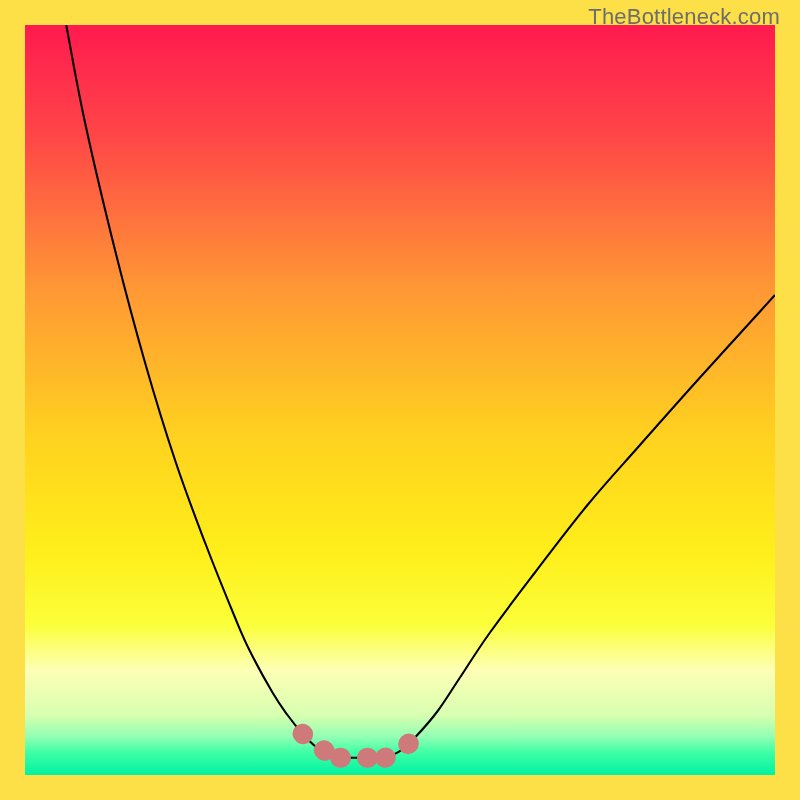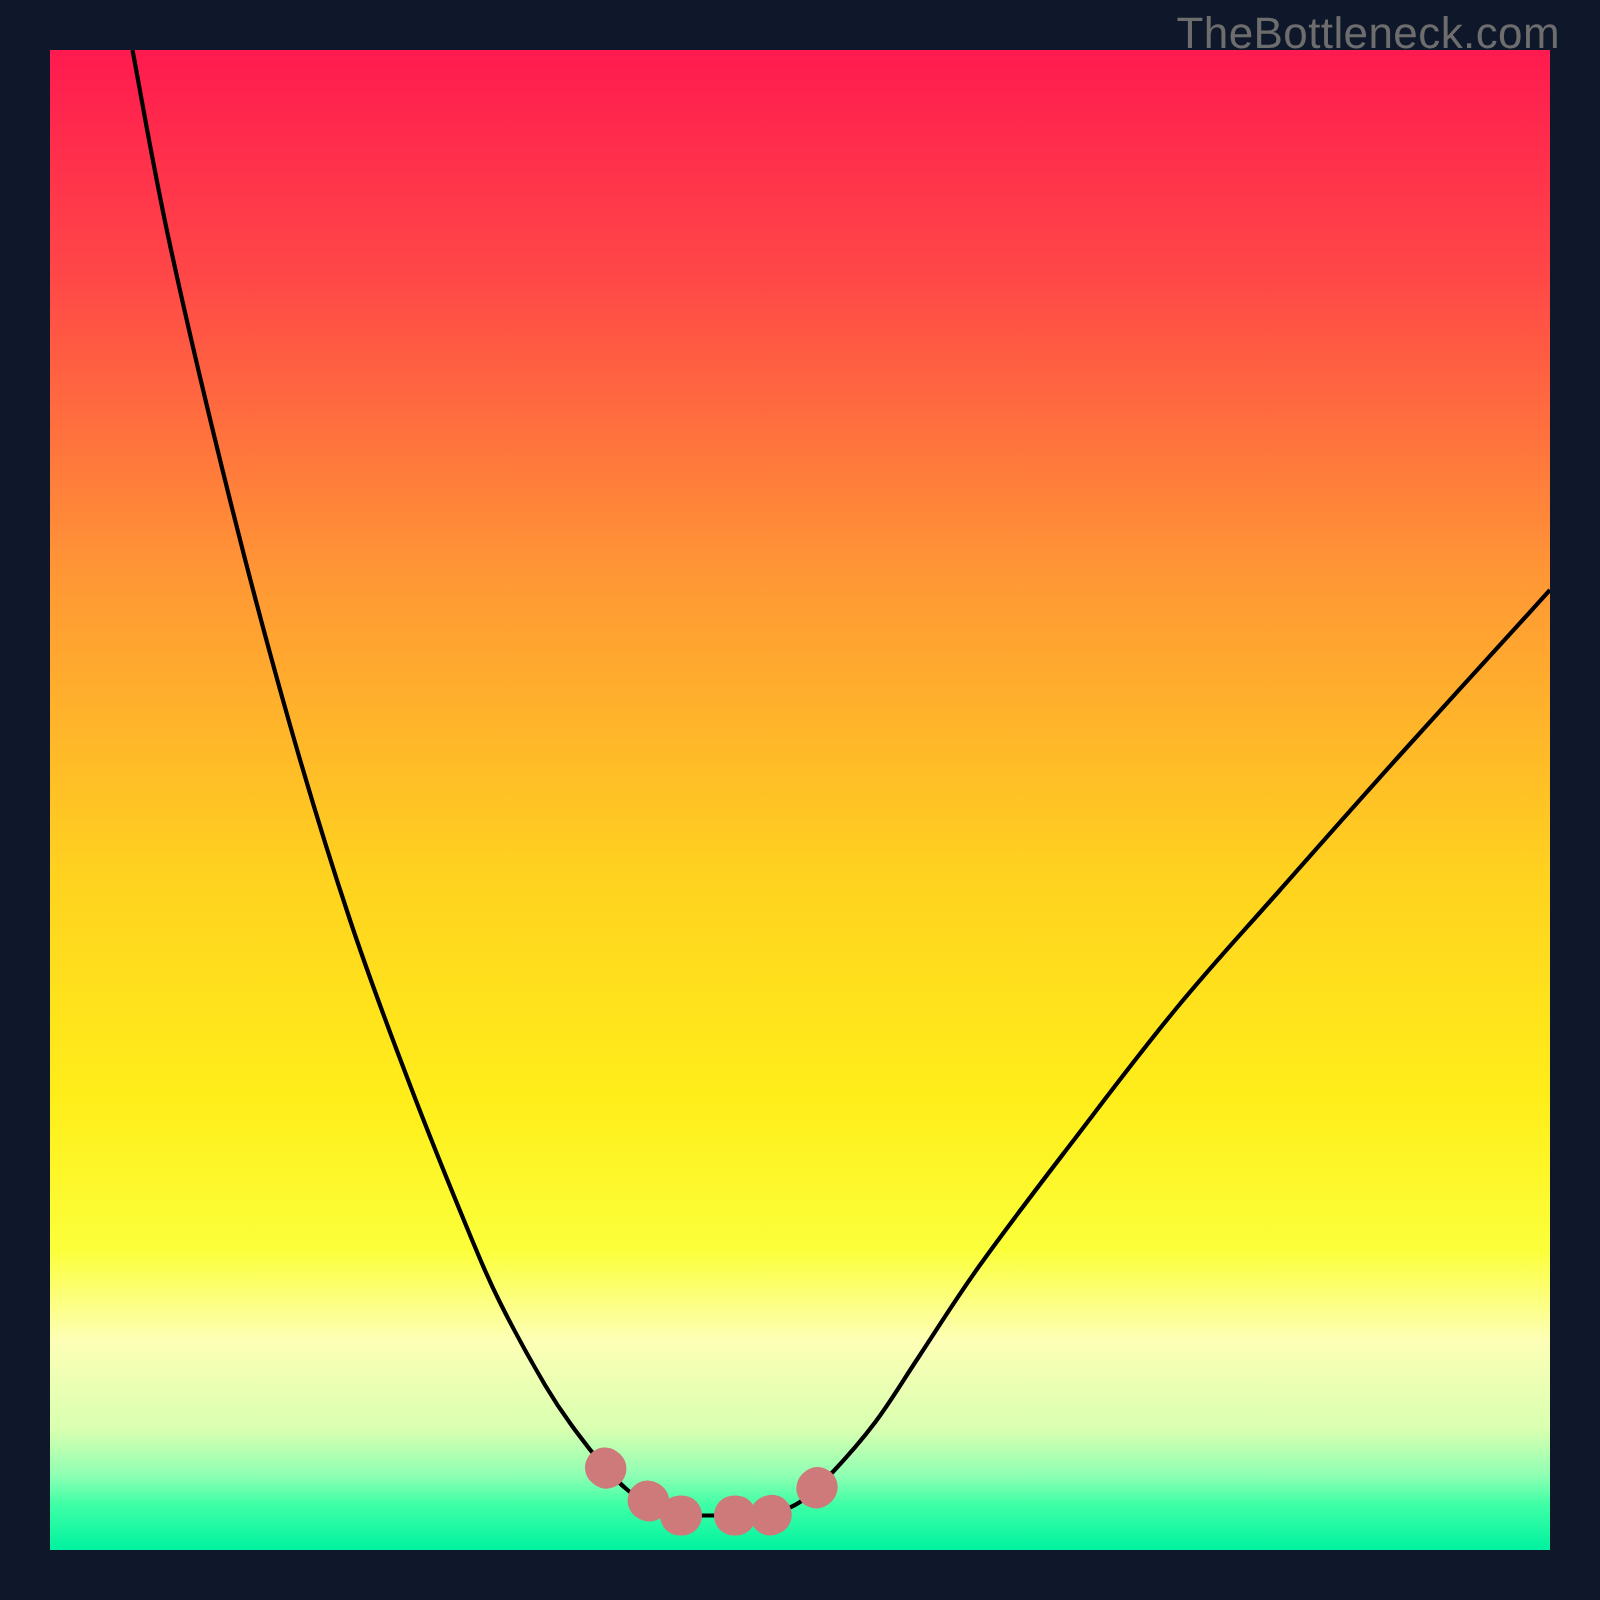--- a/index.html
+++ b/index.html
@@ -8,21 +8,21 @@
     width: 800px;
     height: 800px;
     background: #000;
     overflow: hidden;
     font-family: Arial, Helvetica, sans-serif;
   }
   .frame {
     position: relative;
     width: 800px;
     height: 800px;
-    background: #0f172a;
+    background: #fde047;
   }
   .plot-area {
     position: absolute;
     left: 25px;
     top: 25px;
     width: 750px;
     height: 750px;
     overflow: hidden;
   }
   .gradient-bg {

